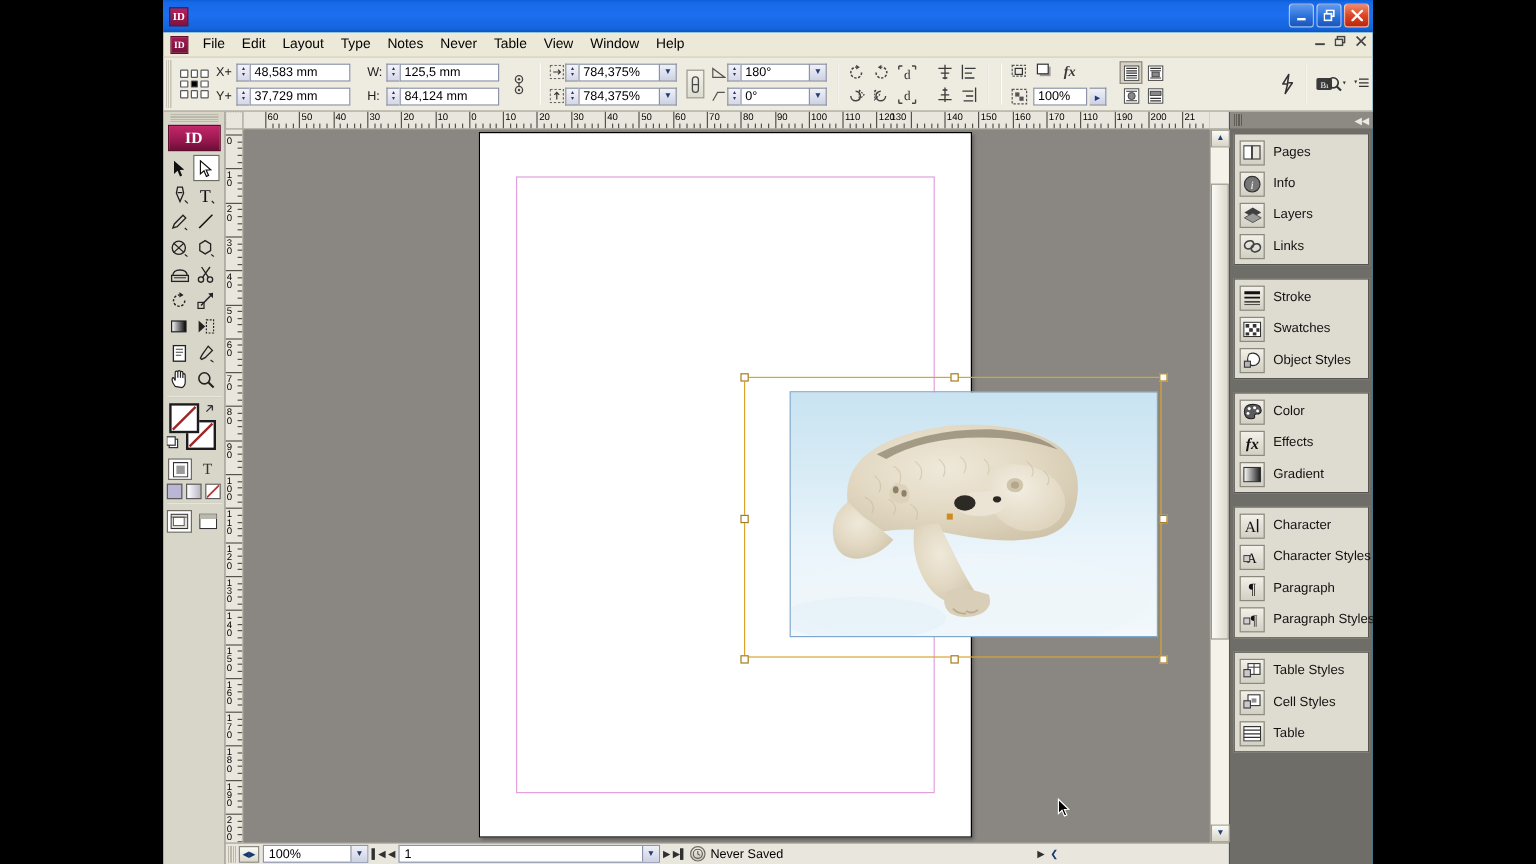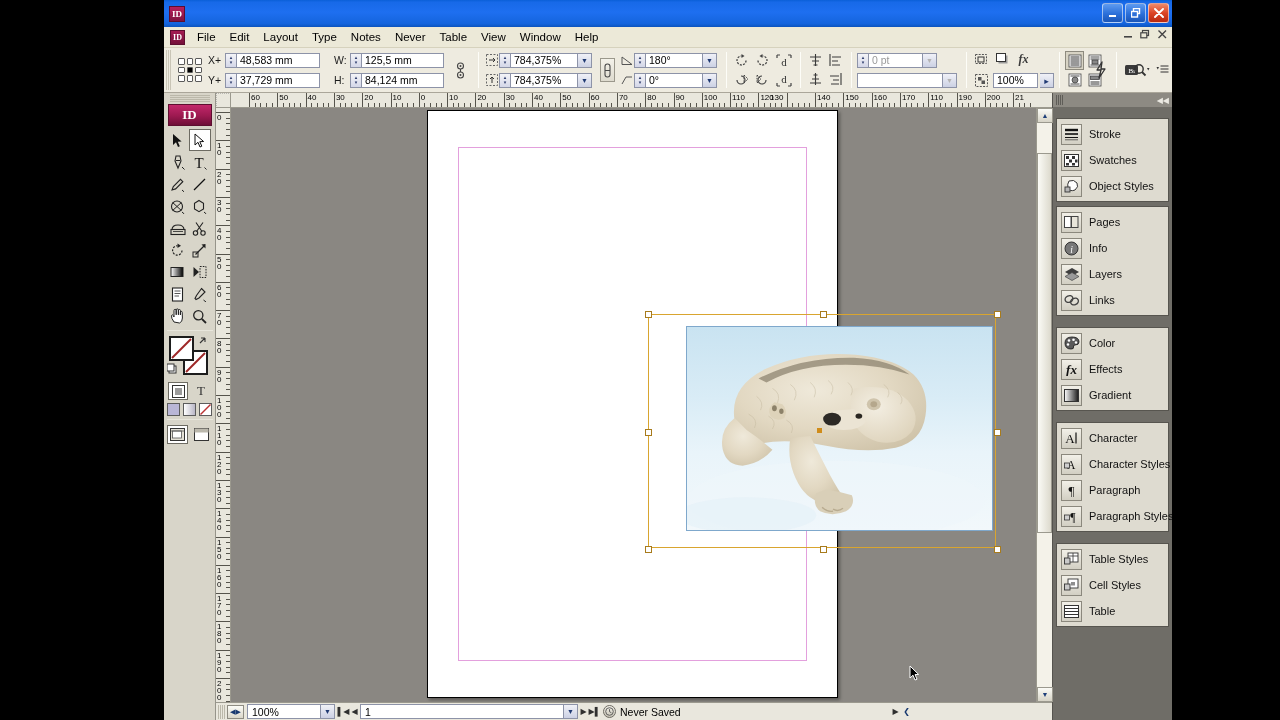--- a/index.html
+++ b/index.html
@@ -9,21 +9,20 @@
     background: #000;
     font-family: "Liberation Sans", sans-serif;
     overflow: hidden;
   }
   #app {
     position: absolute;
     left: 136px; top: 0;
     width: 1008px; height: 720px;
     background: #0ea5e9;
     overflow: hidden;
-    margin-left: 28px;
   }
 
   
   .titlebar {
     height: 27px;
     background: linear-gradient(to bottom,#0a5fd8 0%,#1769e8 8%,#1e6ff0 45%,#1464dd 88%,#0b53bd 100%);
     display: flex; align-items: center;
     padding: 0 2px 0 3px;
     position: relative;
   }
@@ -493,31 +492,20 @@
       </div>
       <div class="icobtn">
         <svg width="15" height="15" viewBox="0 0 15 15">
             <path d="M13 1 L13 13 M2 4 L11 4 M5 8 L11 8 M3 12 L11 12" stroke="#3a3a3a" stroke-width="1.1"></path>
           </svg>
       </div>
     </div>
 
     <div class="sep"></div>
 
-    <div class="fieldgrp">
-      <div class="fieldrow">
-        <span class="spin">▴<br>▾</span>
-        <span class="fval pt">0 pt</span>
-        <span class="dd gray">▼</span>
-      </div>
-      <div class="fieldrow">
-        <span class="fval blank"></span>
-        <span class="dd gray">▼</span>
-      </div>
-    </div>
 
     <div class="sep"></div>
 
     <div style="display:flex;flex-direction:column;gap:2px;">
       <div style="display:flex;align-items:center;gap:2px;">
         <span class="icobtn">
           <svg width="15" height="15" viewBox="0 0 15 15">
               <rect x="1.5" y="2.5" width="11" height="9" fill="none" stroke="#555" stroke-width="1" stroke-dasharray="2 1.2"></rect>
               <rect x="4" y="5" width="6" height="5" fill="none" stroke="#333" stroke-width="1"></rect>
             </svg>
@@ -1226,20 +1214,60 @@
         <span style="width:140px;"></span>
       </div>
     </div>
 
     <div class="dock">
       <div class="dock-top">
         <span class="dock-grip"></span>
         <span class="dock-coll">◀◀</span>
       </div>
 
+      <div class="pgroup">
+        <div class="pitem">
+          <span class="picon">
+            <svg width="15" height="14" viewBox="0 0 15 14">
+                <rect x="0.5" y="1.5" width="6.5" height="11" fill="#fff" stroke="#444" stroke-width="1"></rect>
+                <rect x="7.5" y="1.5" width="6.5" height="11" fill="#e8e5da" stroke="#444" stroke-width="1"></rect>
+                <path d="M7.5 1.5 L7.5 12.5" stroke="#444" stroke-width="1"></path>
+              </svg>
+          </span>
+          <span class="plabel">Pages</span>
+        </div>
+        <div class="pitem">
+          <span class="picon">
+            <svg width="15" height="15" viewBox="0 0 15 15">
+                <circle cx="7.5" cy="7.5" r="6.5" fill="#777" stroke="#333" stroke-width="1"></circle>
+                <text x="7.5" y="11.5" font-size="9.5" text-anchor="middle" fill="#fff" font-family="Liberation Serif, serif" font-style="italic">i</text>
+              </svg>
+          </span>
+          <span class="plabel">Info</span>
+        </div>
+        <div class="pitem">
+          <span class="picon">
+            <svg width="16" height="14" viewBox="0 0 16 14">
+                <path d="M8 1 L15 5 L8 9 L1 5 Z" fill="#3f3f3f"></path>
+                <path d="M8 5.5 L15 9.5 L8 13.5 L1 9.5 Z" fill="#9a9a9a" stroke="#444" stroke-width="0.7"></path>
+              </svg>
+          </span>
+          <span class="plabel">Layers</span>
+        </div>
+        <div class="pitem">
+          <span class="picon">
+            <svg width="16" height="14" viewBox="0 0 16 14">
+                <ellipse cx="5" cy="6" rx="4" ry="3.2" fill="none" stroke="#444" stroke-width="1.4" transform="rotate(-25 5 6)"></ellipse>
+                <ellipse cx="10.5" cy="8.5" rx="4" ry="3.2" fill="none" stroke="#444" stroke-width="1.4" transform="rotate(-25 10.5 8.5)"></ellipse>
+              </svg>
+          </span>
+          <span class="plabel">Links</span>
+        </div>
+      </div>
+
       <div class="pgroup" style="margin-top:11px;">
         <div class="pitem">
           <span class="picon">
             <svg width="15" height="13" viewBox="0 0 15 13">
                 <path d="M1 2 H14" stroke="#111" stroke-width="2.4"></path>
                 <path d="M1 6 H14" stroke="#111" stroke-width="1.6"></path>
                 <path d="M1 9.5 H14" stroke="#111" stroke-width="1"></path>
                 <path d="M1 11.8 H14" stroke="#111" stroke-width="0.6"></path>
               </svg>
           </span>
@@ -1265,60 +1293,20 @@
           <span class="picon">
             <svg width="15" height="14" viewBox="0 0 15 14">
                 <path d="M5 2 Q10 0 13 4 Q15 8 11 11 Q6 13 4 9 Q3 5 5 2 Z" fill="#fff" stroke="#333" stroke-width="1"></path>
                 <rect x="1" y="8" width="5" height="5" fill="#b5b5b5" stroke="#333" stroke-width="0.9"></rect>
               </svg>
           </span>
           <span class="plabel">Object Styles</span>
         </div>
       </div>
 
-      <div class="pgroup">
-        <div class="pitem">
-          <span class="picon">
-            <svg width="15" height="14" viewBox="0 0 15 14">
-                <rect x="0.5" y="1.5" width="6.5" height="11" fill="#fff" stroke="#444" stroke-width="1"></rect>
-                <rect x="7.5" y="1.5" width="6.5" height="11" fill="#e8e5da" stroke="#444" stroke-width="1"></rect>
-                <path d="M7.5 1.5 L7.5 12.5" stroke="#444" stroke-width="1"></path>
-              </svg>
-          </span>
-          <span class="plabel">Pages</span>
-        </div>
-        <div class="pitem">
-          <span class="picon">
-            <svg width="15" height="15" viewBox="0 0 15 15">
-                <circle cx="7.5" cy="7.5" r="6.5" fill="#777" stroke="#333" stroke-width="1"></circle>
-                <text x="7.5" y="11.5" font-size="9.5" text-anchor="middle" fill="#fff" font-family="Liberation Serif, serif" font-style="italic">i</text>
-              </svg>
-          </span>
-          <span class="plabel">Info</span>
-        </div>
-        <div class="pitem">
-          <span class="picon">
-            <svg width="16" height="14" viewBox="0 0 16 14">
-                <path d="M8 1 L15 5 L8 9 L1 5 Z" fill="#3f3f3f"></path>
-                <path d="M8 5.5 L15 9.5 L8 13.5 L1 9.5 Z" fill="#9a9a9a" stroke="#444" stroke-width="0.7"></path>
-              </svg>
-          </span>
-          <span class="plabel">Layers</span>
-        </div>
-        <div class="pitem">
-          <span class="picon">
-            <svg width="16" height="14" viewBox="0 0 16 14">
-                <ellipse cx="5" cy="6" rx="4" ry="3.2" fill="none" stroke="#444" stroke-width="1.4" transform="rotate(-25 5 6)"></ellipse>
-                <ellipse cx="10.5" cy="8.5" rx="4" ry="3.2" fill="none" stroke="#444" stroke-width="1.4" transform="rotate(-25 10.5 8.5)"></ellipse>
-              </svg>
-          </span>
-          <span class="plabel">Links</span>
-        </div>
-      </div>
-
       <div class="pgroup" style="margin-top:11px;">
         <div class="pitem">
           <span class="picon">
             <svg width="16" height="14" viewBox="0 0 16 14">
                 <path d="M8 1 Q15 1 15 6 Q15 9 11 9 Q9 9 9.5 11 Q10 13 7 13 Q1 13 1 7 Q1 1 8 1 Z" fill="#5a5a5a" stroke="#222" stroke-width="0.9"></path>
                 <circle cx="5" cy="4.5" r="1.3" fill="#fff"></circle>
                 <circle cx="9.5" cy="3.8" r="1.3" fill="#fff"></circle>
                 <circle cx="12" cy="6.5" r="1.2" fill="#fff"></circle>
                 <circle cx="4" cy="8.5" r="1.2" fill="#fff"></circle>
               </svg>

